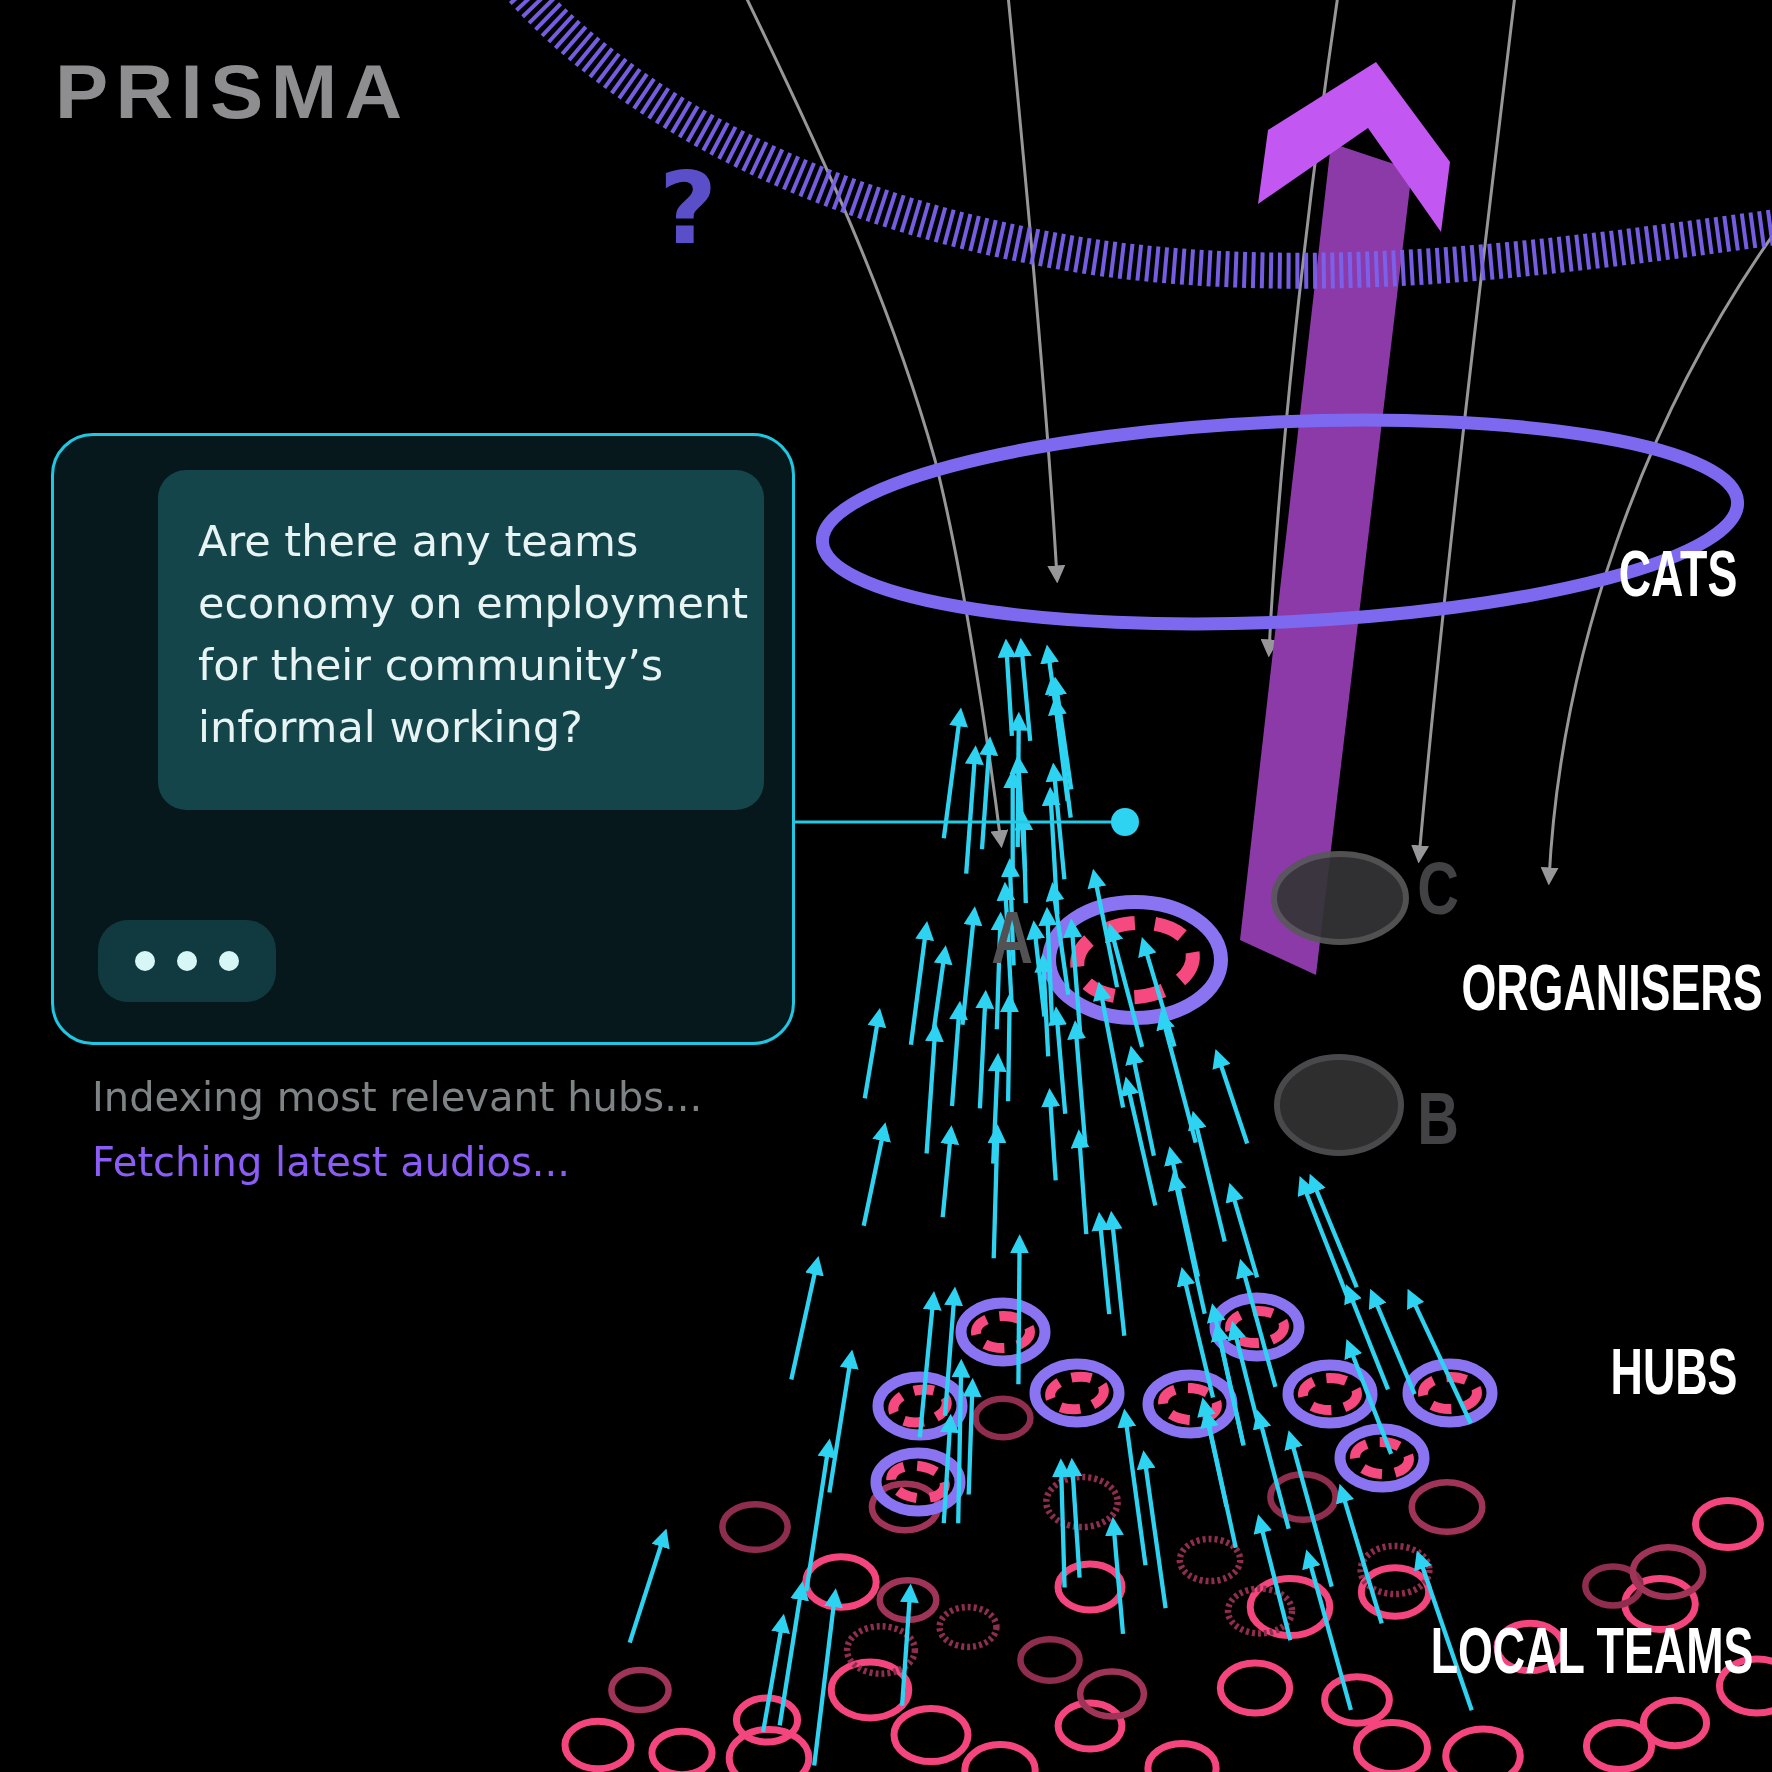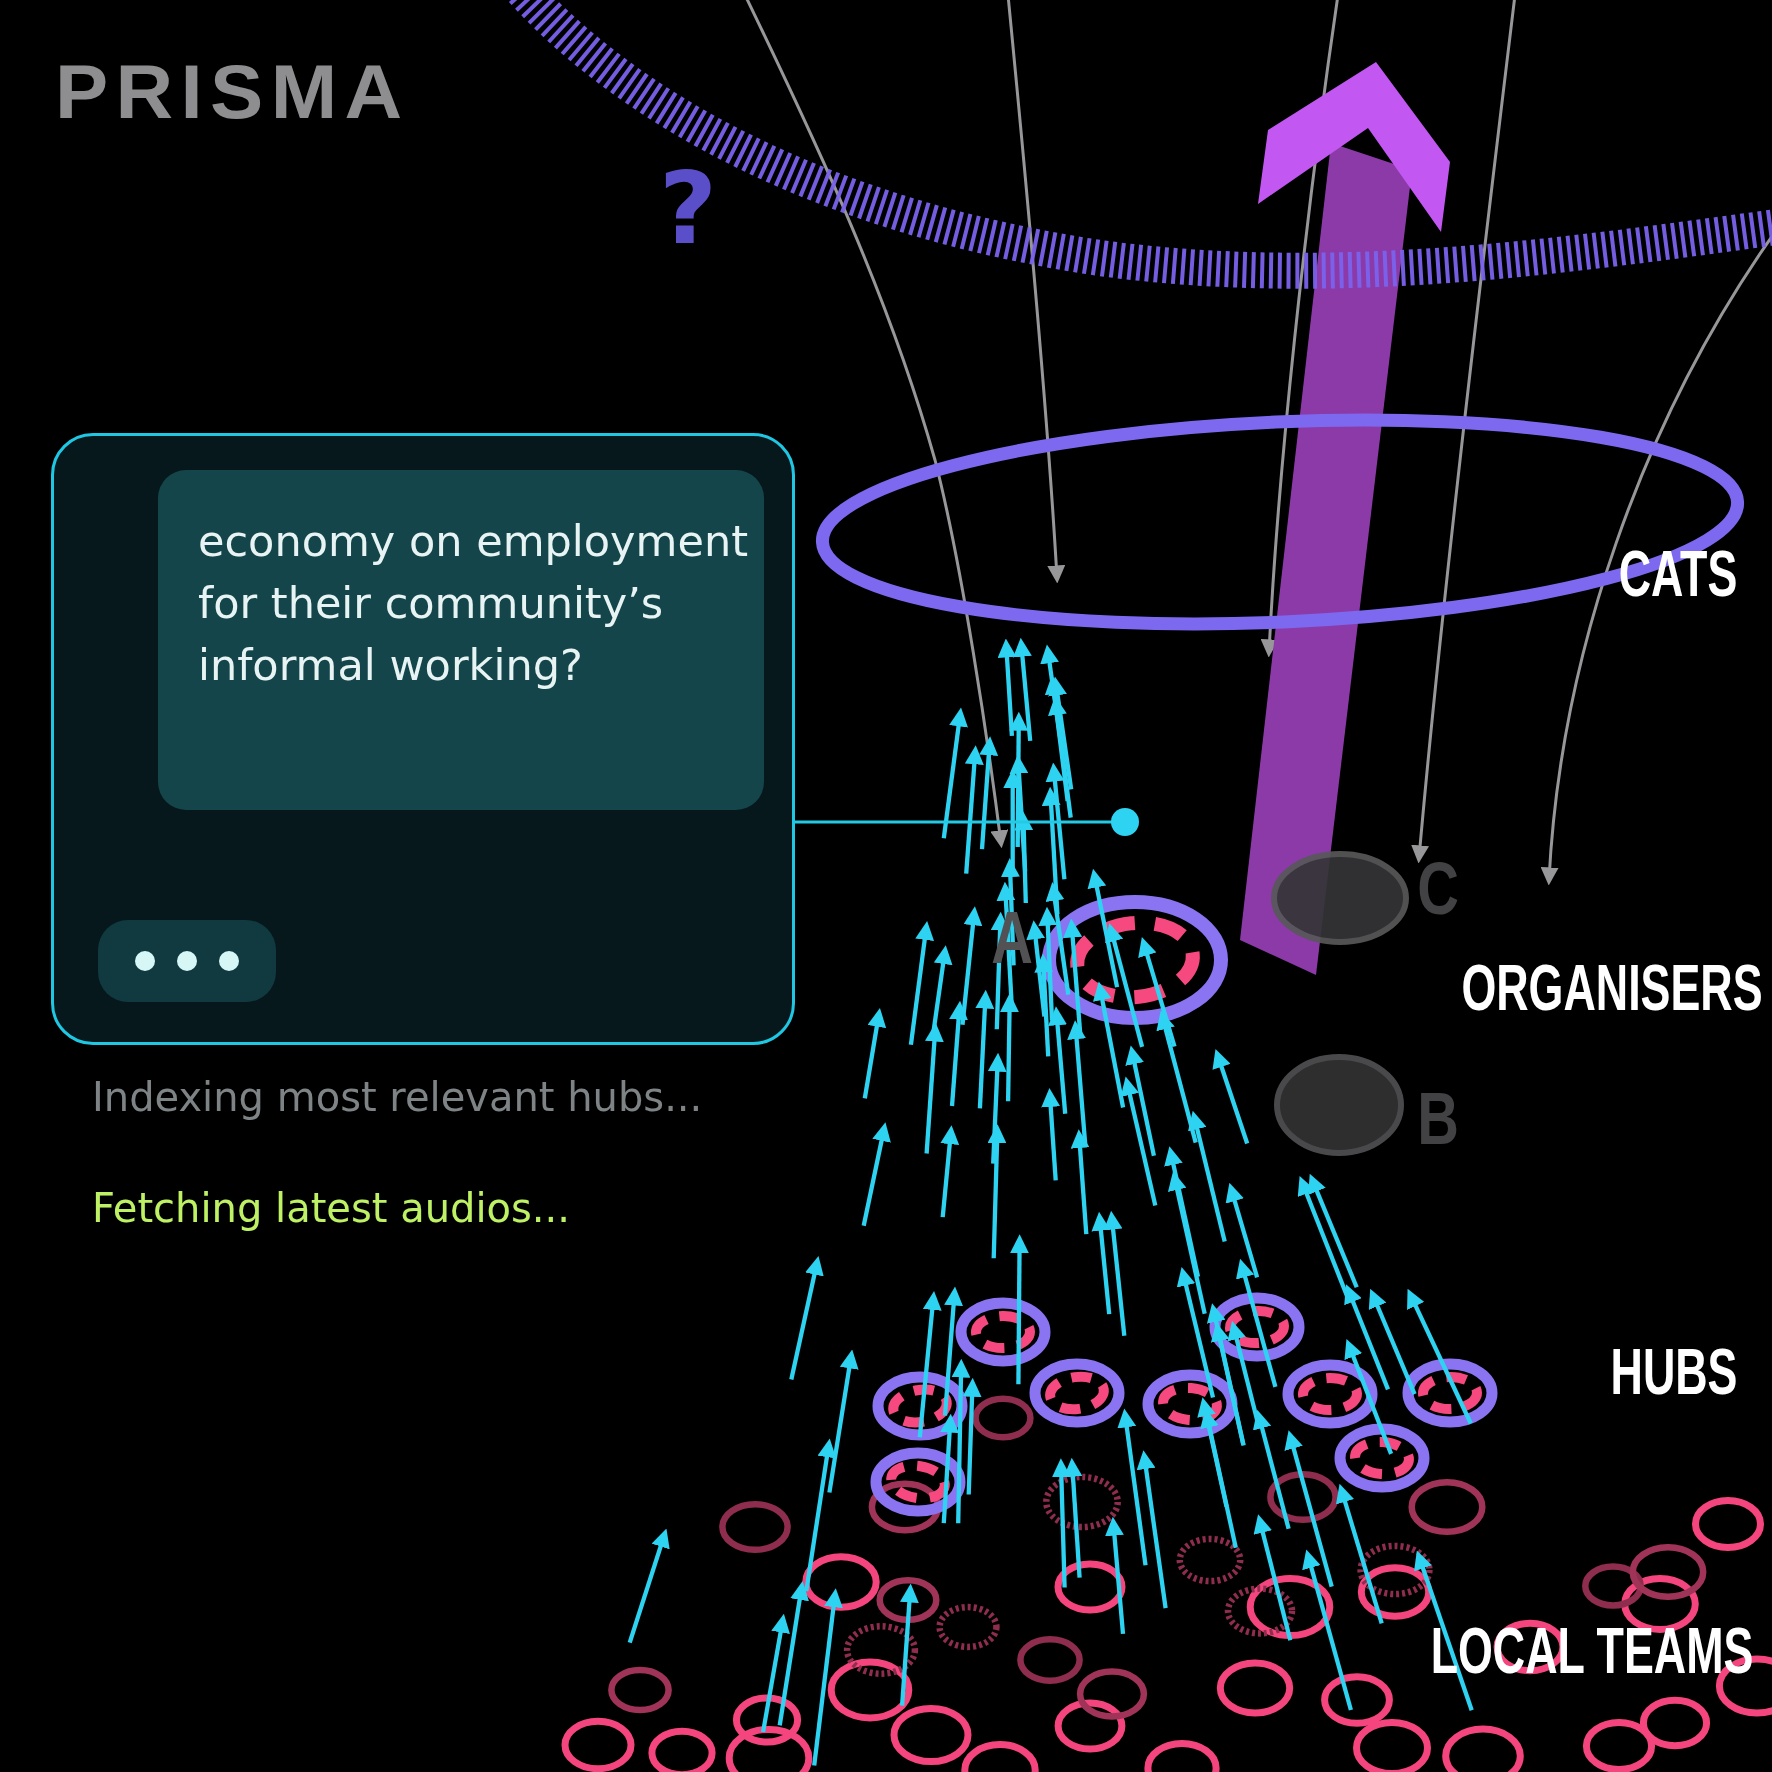--- a/index.html
+++ b/index.html
@@ -17,21 +17,21 @@
               border:3px solid #1fc7e3;border-radius:42px;background:#06181b;box-sizing:border-box;}
   .chat-bubble{position:absolute;left:104px;top:34px;width:606px;height:340px;border-radius:28px;
                background:#14454b;box-sizing:border-box;padding:40px 0 0 40px;}
   .chat-bubble .line{color:#e8f4f3;font-size:43px;line-height:62px;white-space:nowrap;}
   .typing{position:absolute;left:44px;top:484px;width:178px;height:82px;border-radius:30px;
           background:#103a40;display:flex;align-items:center;justify-content:center;gap:22px;}
   .typing .dot{width:20px;height:20px;border-radius:50%;background:#d7f7f7;}
 
   .status{position:absolute;left:92px;color:#b9bdbf;font-size:40px;white-space:nowrap;}
   .status.s0{top:1074px;color:#7e8386;}
-  .status.s1{top:1139px;color:#bef264;margin-top:46px;}
+  .status.s1{top:1139px;color:#8b5cf6;}
   .status.s2{top:1199px;color:#c7cacc;}
 
   .level-label{position:absolute;color:#fff;font-weight:700;font-size:64px;white-space:nowrap;
                transform:translate(-50%,-50%) scaleX(0.70);letter-spacing:0px;
                font-family:"Liberation Sans",sans-serif;}
   .marker-letter{position:absolute;font-weight:700;font-size:74px;white-space:nowrap;
                  transform:translate(-50%,-50%) scaleX(0.78);
                  font-family:"Liberation Sans",sans-serif;}
   .ml-a{left:1012px;top:937px;color:#525255;}
   .ml-b{left:1438px;top:1118px;color:#424245;}
@@ -260,20 +260,21 @@
       <line x1="795" y1="822" x2="1125" y2="822" stroke="#24cae4" stroke-width="3"></line>
       <circle cx="1125" cy="822" r="14" fill="#2ed3f2"></circle>
     </g>
   </svg>
 
   <div class="brand">PRISMA</div>
   <div class="qmark">?</div>
 
   <div class="chat-panel">
     <div class="chat-bubble">
+      <div class="line">Are there any teams</div>
       <div class="line">economy on employment</div>
       <div class="line">for their community’s</div>
       <div class="line">informal working?</div>
     </div>
     <div class="typing">
       <span class="dot"></span>
       <span class="dot"></span>
       <span class="dot"></span>
     </div>
   </div>

